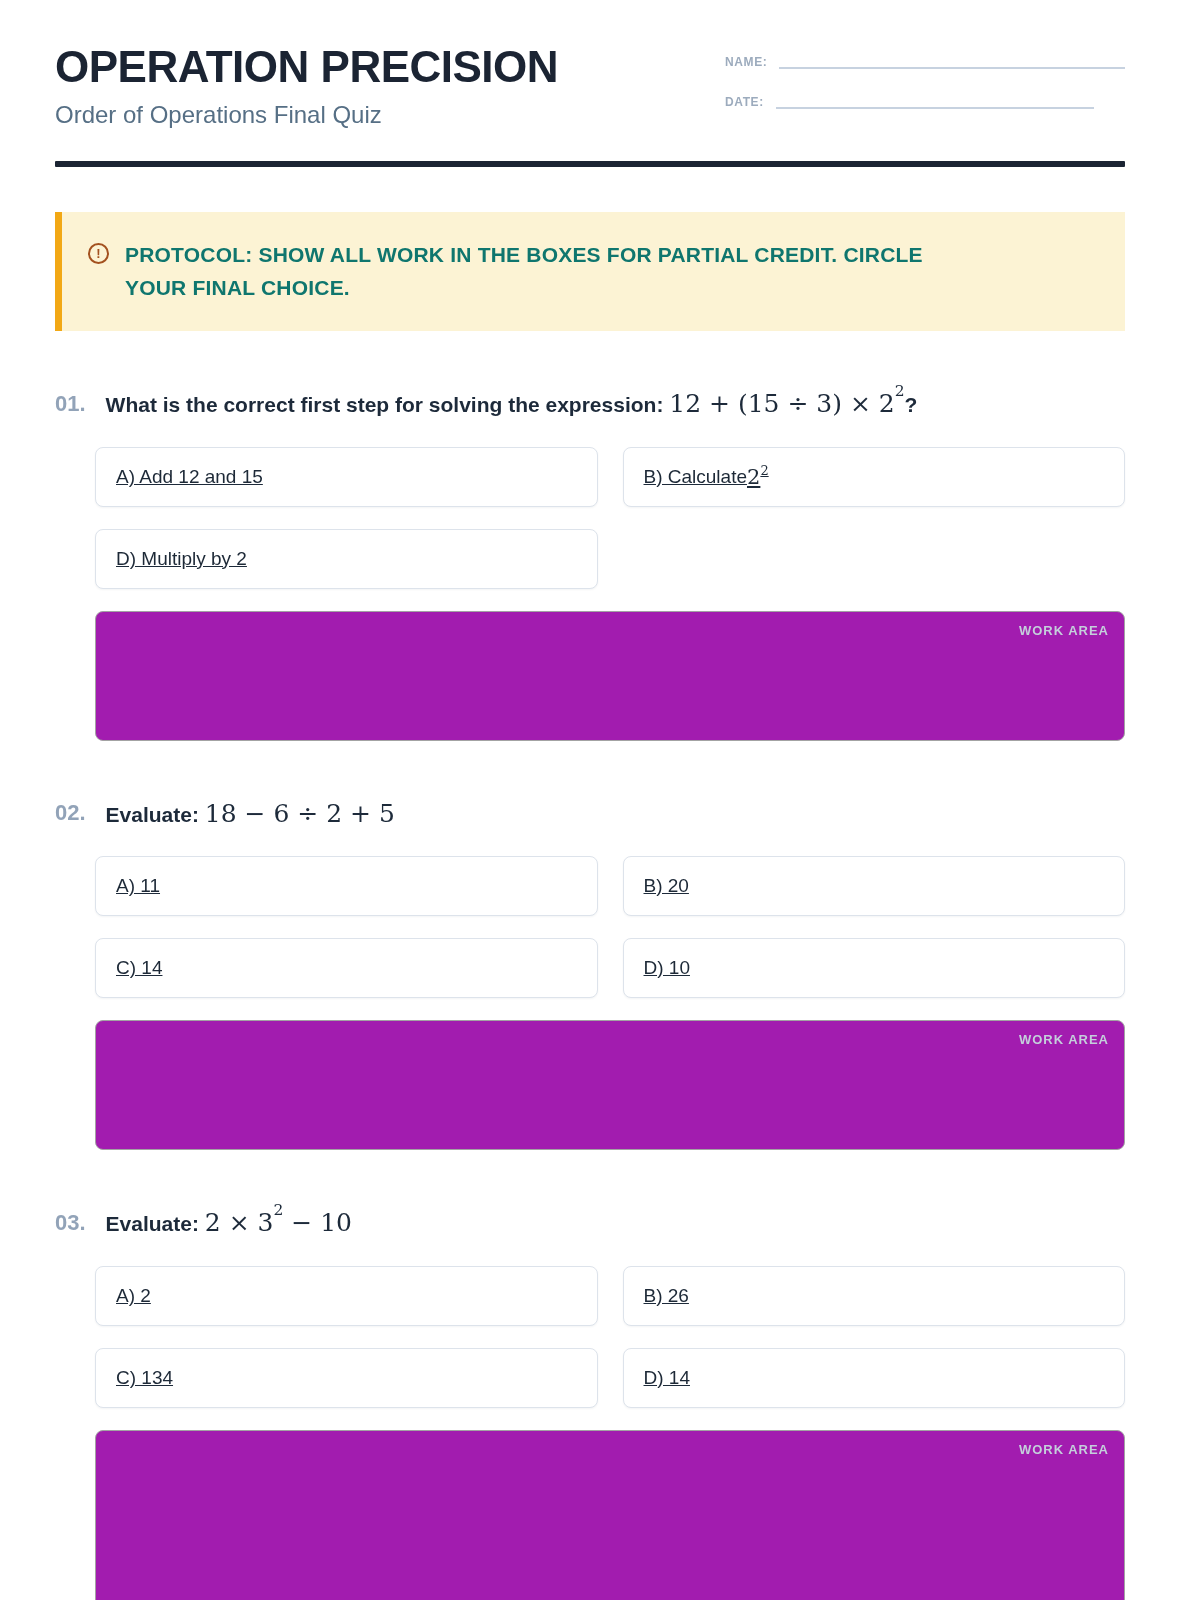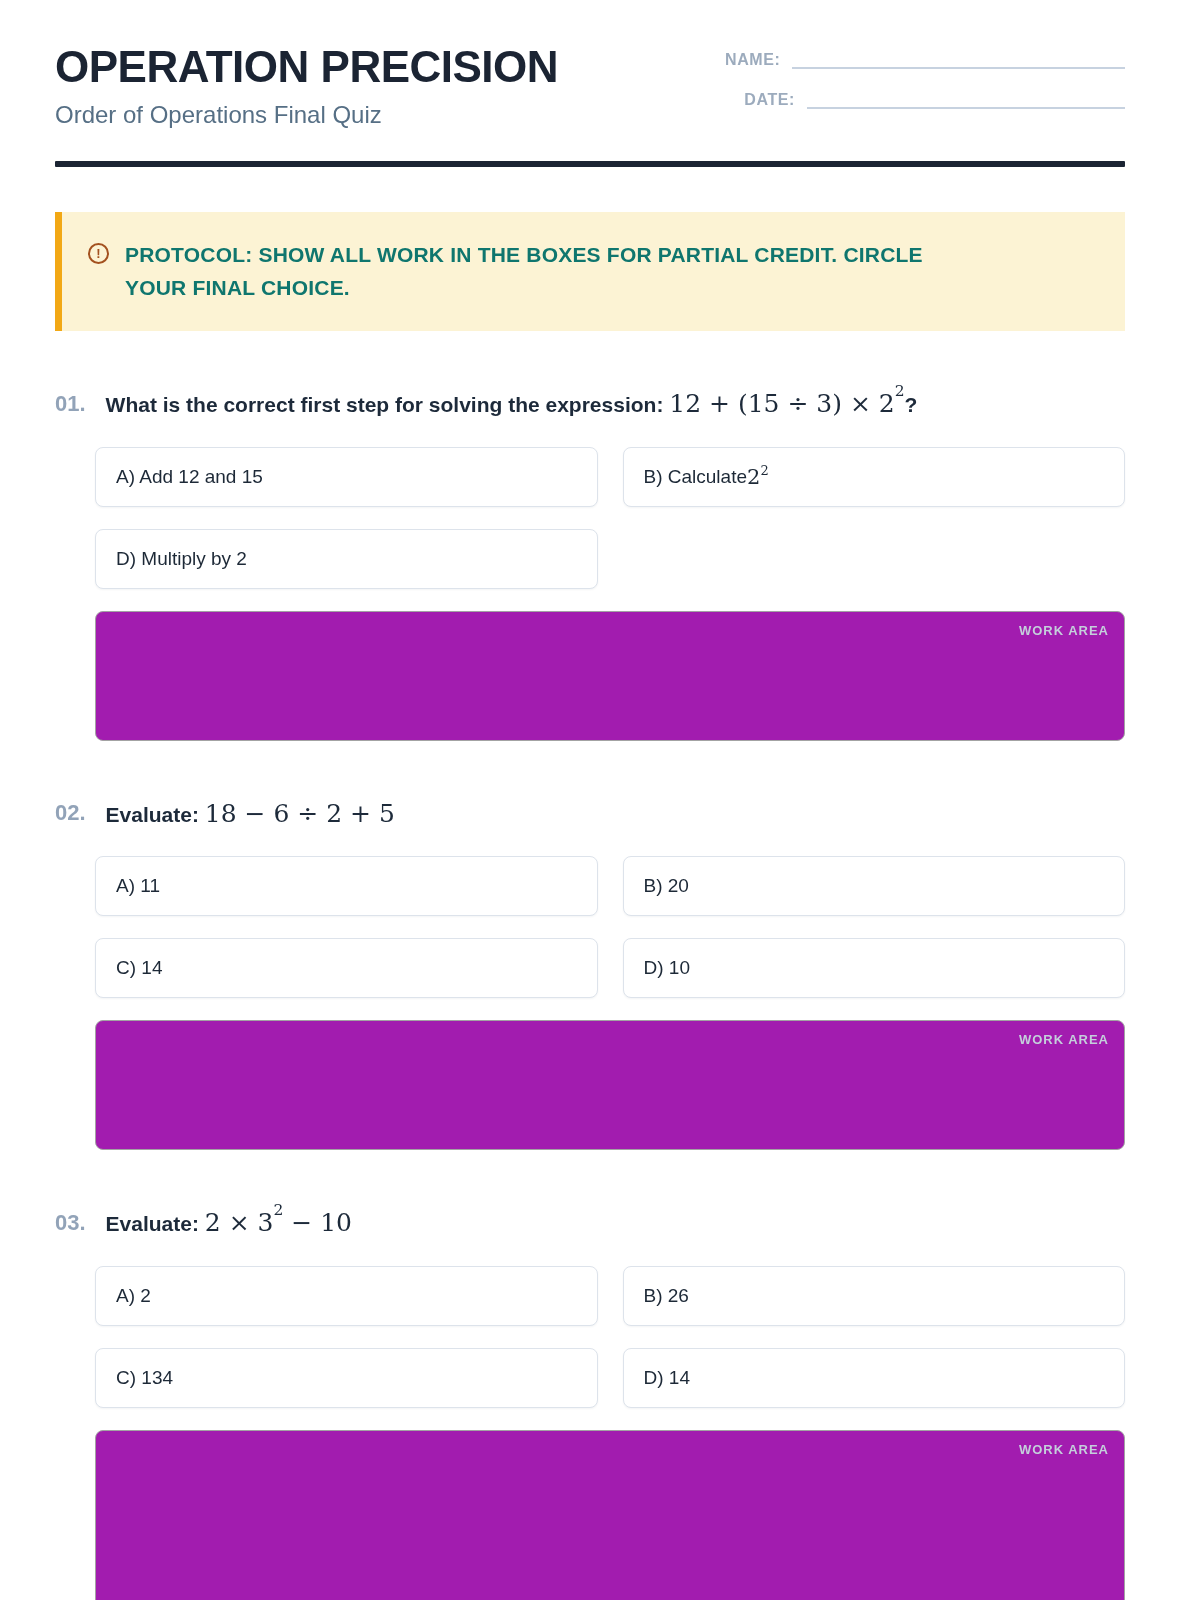--- a/index.html
+++ b/index.html
@@ -6,42 +6,42 @@
   html, body { width: 1200px; height: 1600px; overflow: hidden; background: #ffffff; }
   body { font-family: "Liberation Sans", sans-serif; color: #1d2a3a; }
   .page { width: 1200px; height: 1600px; padding: 45px 75px 0 55px; overflow: hidden; }
 
   
   .header { display: flex; justify-content: space-between; align-items: flex-start; }
   .title { font-size: 44px; font-weight: 900; letter-spacing: -0.5px; color: #1b2433; line-height: 1.0; }
   .subtitle { margin-top: 12px; font-size: 24px; color: #566f85; font-weight: 400; }
   .header-fields { width: 400px; padding-top: 6px; }
   .field-row { display: flex; align-items: flex-end; margin-bottom: 22px; }
-  .field-row:last-child { justify-content: flex-end; }
-  .field-label { font-size: 16px; font-weight: 700; color: #9cabbd; letter-spacing: 0.6px; margin-right: 12px; white-space: nowrap; }
+  .field-row:last-child { justify-content: flex-start; }
+  .field-label { font-size: 12px; font-weight: 700; color: #9cabbd; letter-spacing: 0.6px; margin-right: 12px; white-space: nowrap; }
   .field-line { flex: 1; border-bottom: 2px solid #c7d2e0; height: 18px; }
   .field-row.date .field-line { max-width: 318px; }
 
   .divider { margin-top: 30px; height: 6px; background: #1b2433; border-radius: 1px; }
 
   
   .protocol { margin-top: 45px; background: #fcf3d4; border-left: 7px solid #f2a815; padding: 27px 30px 27px 26px; display: flex; align-items: flex-start; gap: 16px; }
   .alert-icon { flex: 0 0 auto; width: 21px; height: 21px; margin-top: 4px; border: 2px solid #a3511f; border-radius: 50%; color: #a3511f; font-size: 13px; font-weight: 700; display: flex; align-items: center; justify-content: center; }
   .protocol-text { font-size: 21px; font-weight: 700; color: #0f766e; line-height: 1.55; letter-spacing: 0.2px; max-width: 860px; }
 
   
   .question { margin-top: 54px; }
   .q-head { display: flex; align-items: center; }
   .q-num { font-size: 22px; font-weight: 700; color: #92a3b8; margin-right: 20px; }
   .q-text { font-size: 21px; font-weight: 700; color: #1d2a3a; line-height: 1.5; }
   .math { font-family: "DejaVu Serif", serif; font-weight: 500; font-size: 25px; white-space: pre; }
   .msup { font-family: "DejaVu Serif", serif; font-size: 62%; position: relative; top: -0.45em; }
   .q-suffix { font-size: 21px; font-weight: 700; }
 
-  .options { margin: 24px 0 0 40px; display: grid; grid-template-columns: 1fr 1fr; column-gap: 25px; row-gap: 22px; }
+  .options { margin: 24px 0 0 40px; display: grid; grid-template-columns: 1fr 1fr; column-gap: 25px; row-gap: 22px; text-decoration: underline; }
   .option { background: #ffffff; border: 1px solid #dde3eb; border-radius: 8px; padding: 17px 20px; font-size: 19px; color: #1d2937; min-height: 60px; display: flex; align-items: center; box-shadow: 0 1px 2px rgba(16,42,67,0.05); cursor: pointer; }
   .opt-math { font-family: "DejaVu Serif", serif; font-size: 21px; white-space: pre; }
   .opt-sup { font-family: "DejaVu Serif", serif; font-size: 13px; position: relative; top: -0.45em; }
 
   .work-area { margin: 22px 0 0 40px; border: 1px solid #a3a3a3; border-radius: 8px; height: 130px; position: relative; background: #a21caf; }
   .work-area.tall { height: 190px; }
   .work-label { position: absolute; top: 11px; right: 15px; font-size: 13px; font-weight: 700; letter-spacing: 1px; color: #c4cedb; }
 </style>
 </head>
 <body>

